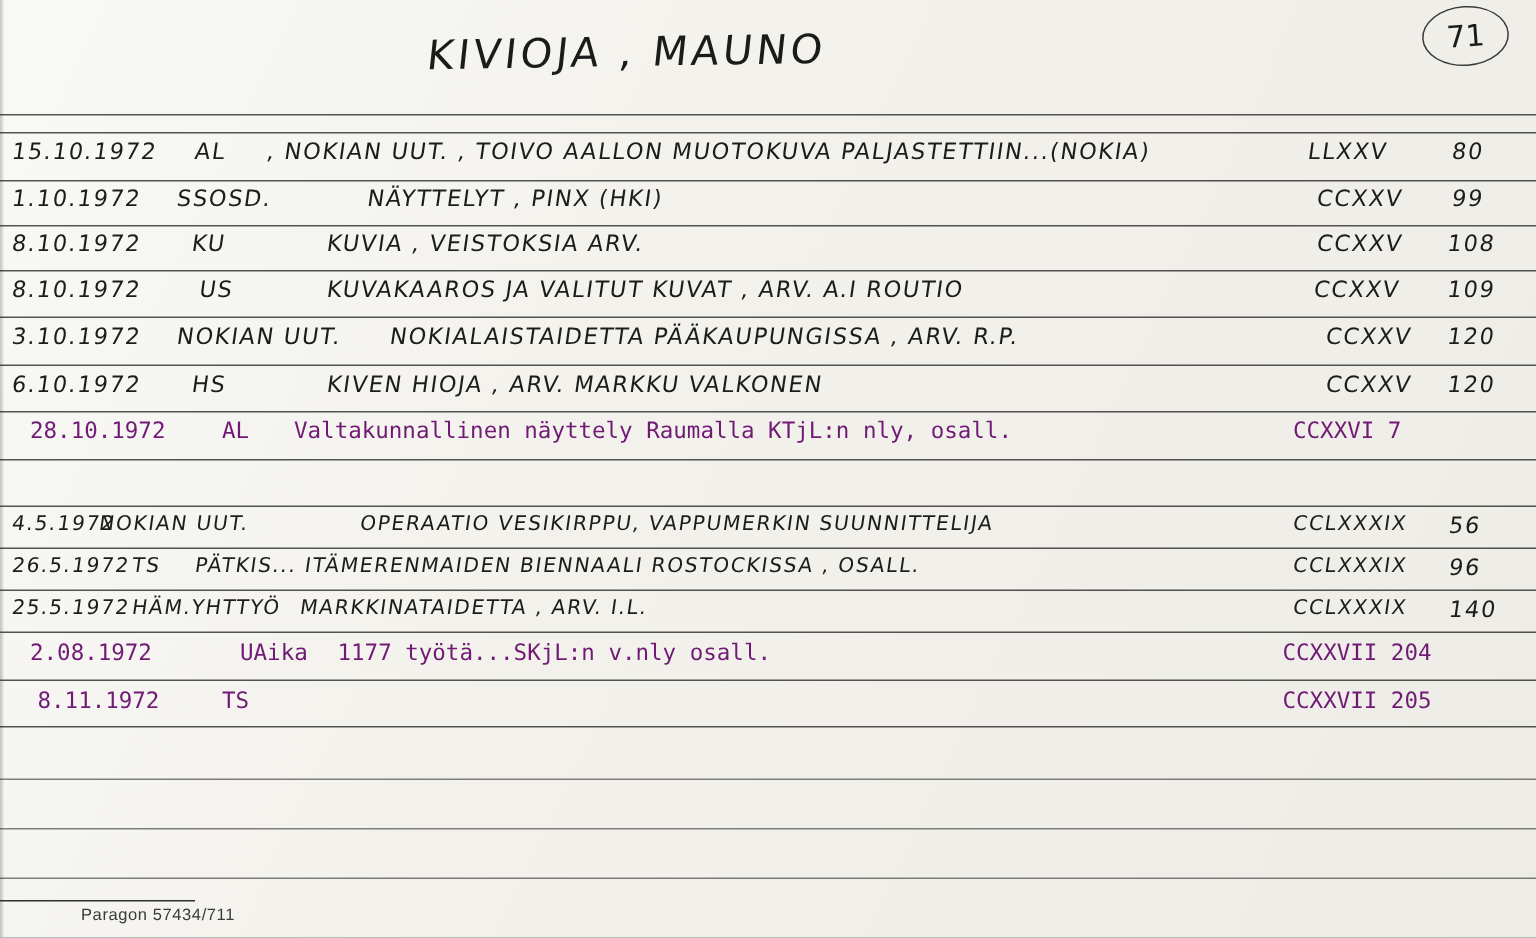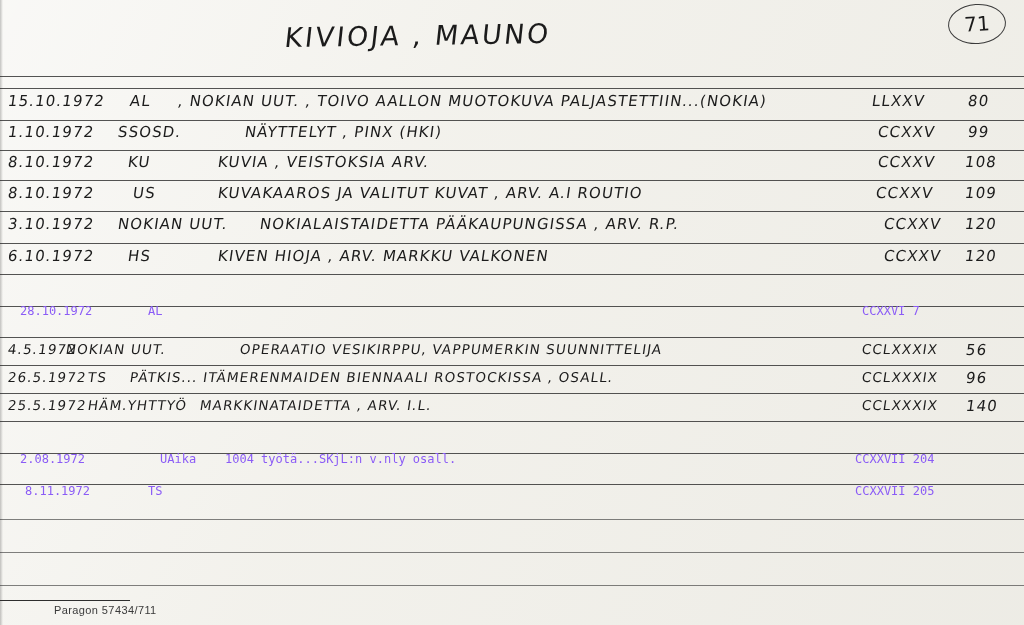--- a/index.html
+++ b/index.html
@@ -79,24 +79,23 @@
   .hand {
     font-family: "DejaVu Sans", sans-serif;
     letter-spacing: 1.1px;
     transform: skewX(-8deg);
     font-size: 15px;
   }
   .hand.small { font-size: 13.5px; }
   
   .type {
     font-family: "DejaVu Sans Mono", monospace;
-    font-size: 12px;
+    font-size: 15px;
     letter-spacing: 0px;
-    color: #8b5cf6;
-    margin-top: 26px;
+    color: #701a75;
   }
 
   .c-date { left: 8px; }
   .c-src  { left: 130px; }
   .c-desc { left: 218px; }
   .c-ref  { left: 872px; }
   .c-num  { left: 968px; }
 
   #footer {
     position: absolute;
@@ -196,20 +195,21 @@
     <span class="cell hand c-date">6.10.1972</span>
     <span class="cell hand c-src" style="left:128px;">HS</span>
     <span class="cell hand c-desc">KIVEN  HIOJA , ARV.  MARKKU   VALKONEN</span>
     <span class="cell hand c-ref" style="left:884px;">CCXXV</span>
     <span class="cell hand c-num" style="left:965px;">120</span>
   </div>
 
   <div class="row type-row" style="top:278px;">
     <span class="cell type" style="left:20px;">28.10.1972</span>
     <span class="cell type" style="left:148px;">AL</span>
+    <span class="cell type" style="left:196px;">Valtakunnallinen näyttely Raumalla      KTjL:n nly, osall.</span>
     <span class="cell type" style="left:862px;">CCXXVI 7</span>
   </div>
 
   <div class="row" style="top:341px;">
     <span class="cell hand small c-date">4.5.1972</span>
     <span class="cell hand small" style="left:66px;">NOKIAN UUT.</span>
     <span class="cell hand small" style="left:240px;">OPERAATIO  VESIKIRPPU, VAPPUMERKIN  SUUNNITTELIJA</span>
     <span class="cell hand small" style="left:862px;">CCLXXXIX</span>
     <span class="cell hand" style="left:966px;">56</span>
   </div>
@@ -226,21 +226,21 @@
     <span class="cell hand small c-date">25.5.1972</span>
     <span class="cell hand small" style="left:88px;">HÄM.YHTTYÖ</span>
     <span class="cell hand small" style="left:200px;">MARKKINATAIDETTA , ARV. I.L.</span>
     <span class="cell hand small" style="left:862px;">CCLXXXIX</span>
     <span class="cell hand" style="left:966px;">140</span>
   </div>
 
   <div class="row type-row" style="top:426px;">
     <span class="cell type" style="left:20px;">2.08.1972</span>
     <span class="cell type" style="left:160px;">UAika</span>
-    <span class="cell type" style="left:225px;">1004 työtä...SKjL:n v.nly    osall.</span>
+    <span class="cell type" style="left:225px;">1177 työtä...SKjL:n v.nly    osall.</span>
     <span class="cell type" style="left:855px;">CCXXVII 204</span>
   </div>
 
   <div class="row type-row" style="top:458px;">
     <span class="cell type" style="left:25px;">8.11.1972</span>
     <span class="cell type" style="left:148px;">TS</span>
     <span class="cell type" style="left:855px;">CCXXVII 205</span>
   </div>
 
   <div id="footer-rule"></div>

